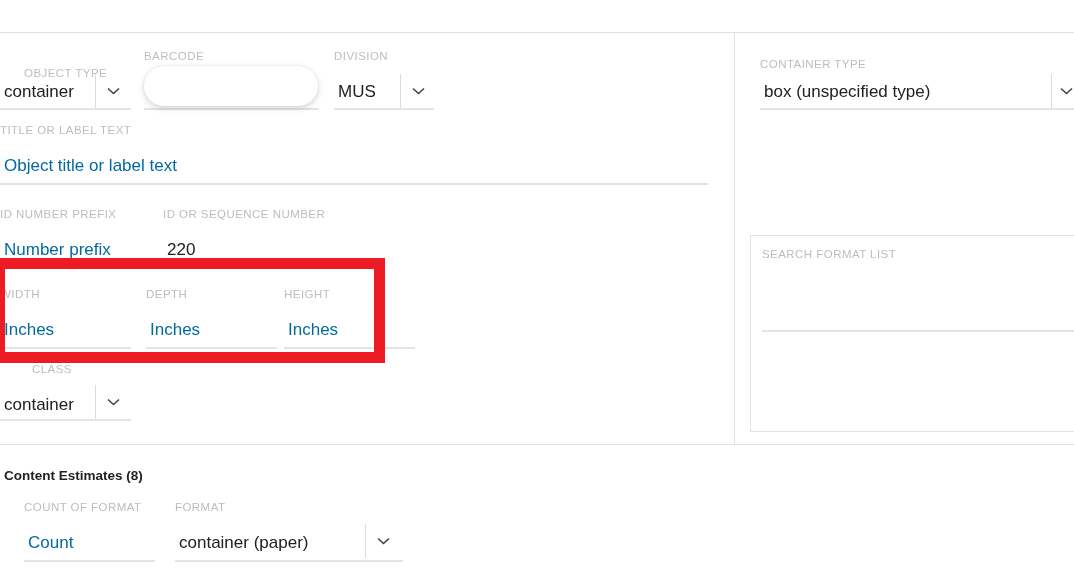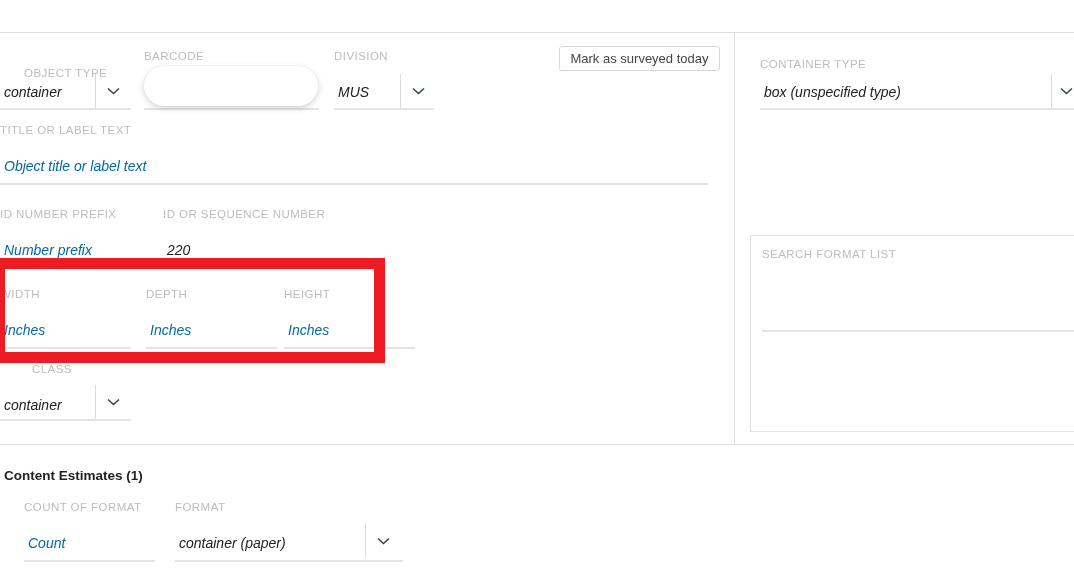--- a/index.html
+++ b/index.html
@@ -33,25 +33,24 @@
   .field { position:absolute; }
   .flabel {
     font-size:11.5px;
     letter-spacing:.45px;
     color:#bdbdbd;
     text-transform:uppercase;
     white-space:nowrap;
     line-height:14px;
   }
   .fvalue {
-    font-size:14px;
+    font-size:17px;
     color:#212121;
     line-height:22px;
     white-space:nowrap;
-    font-style:italic;
   }
   .fvalue.ph { color:#0369a1; }
   .underline {
     position:absolute;
     height:2px;
     background:#e4e4e4;
   }
   .sel-bar {
     position:absolute;
     width:1px;
@@ -200,21 +199,20 @@
     <span class="fvalue">MUS</span>
   </div>
   <div class="sel-bar" style="left:400px; top:74px; height:34px;"></div>
   <span class="chev" style="left:412px; top:87px;">
     <svg viewBox="0 0 13 8">
         <path d="M1 1.5 L6.5 6.5 L12 1.5" fill="none" stroke="currentColor" stroke-width="1.6"></path>
       </svg>
   </span>
   <div class="underline" style="left:334px; top:108px; width:100px;"></div>
 
-  <button class="survey-btn">Mark as surveyed today</button>
 
   <div class="field" id="f-title">
     <span class="flabel">TITLE OR LABEL TEXT</span>
     <span class="fvalue ph">Object title or label text</span>
   </div>
   <div class="underline" style="left:0px; top:183px; width:708px;"></div>
 
   <div class="field" id="f-prefix">
     <span class="flabel">ID NUMBER PREFIX</span>
     <span class="fvalue ph">Number prefix</span>
@@ -267,21 +265,21 @@
         <path d="M1 1.5 L6.5 6.5 L12 1.5" fill="none" stroke="currentColor" stroke-width="1.6"></path>
       </svg>
   </span>
   <div class="underline" style="left:760px; top:108px; width:314px;"></div>
 
   <div class="search-card">
     <span class="flabel">SEARCH FORMAT LIST</span>
     <div class="underline"></div>
   </div>
 
-  <div class="section-title">Content Estimates (1)</div>
+  <div class="section-title">Content Estimates (8)</div>
 
   <div class="field" id="f-count">
     <span class="flabel">COUNT OF FORMAT</span>
     <span class="fvalue ph">Count</span>
   </div>
   <div class="underline" style="left:24px; top:560px; width:131px;"></div>
 
   <div class="field" id="f-format">
     <span class="flabel">FORMAT</span>
     <span class="fvalue">container (paper)</span>

